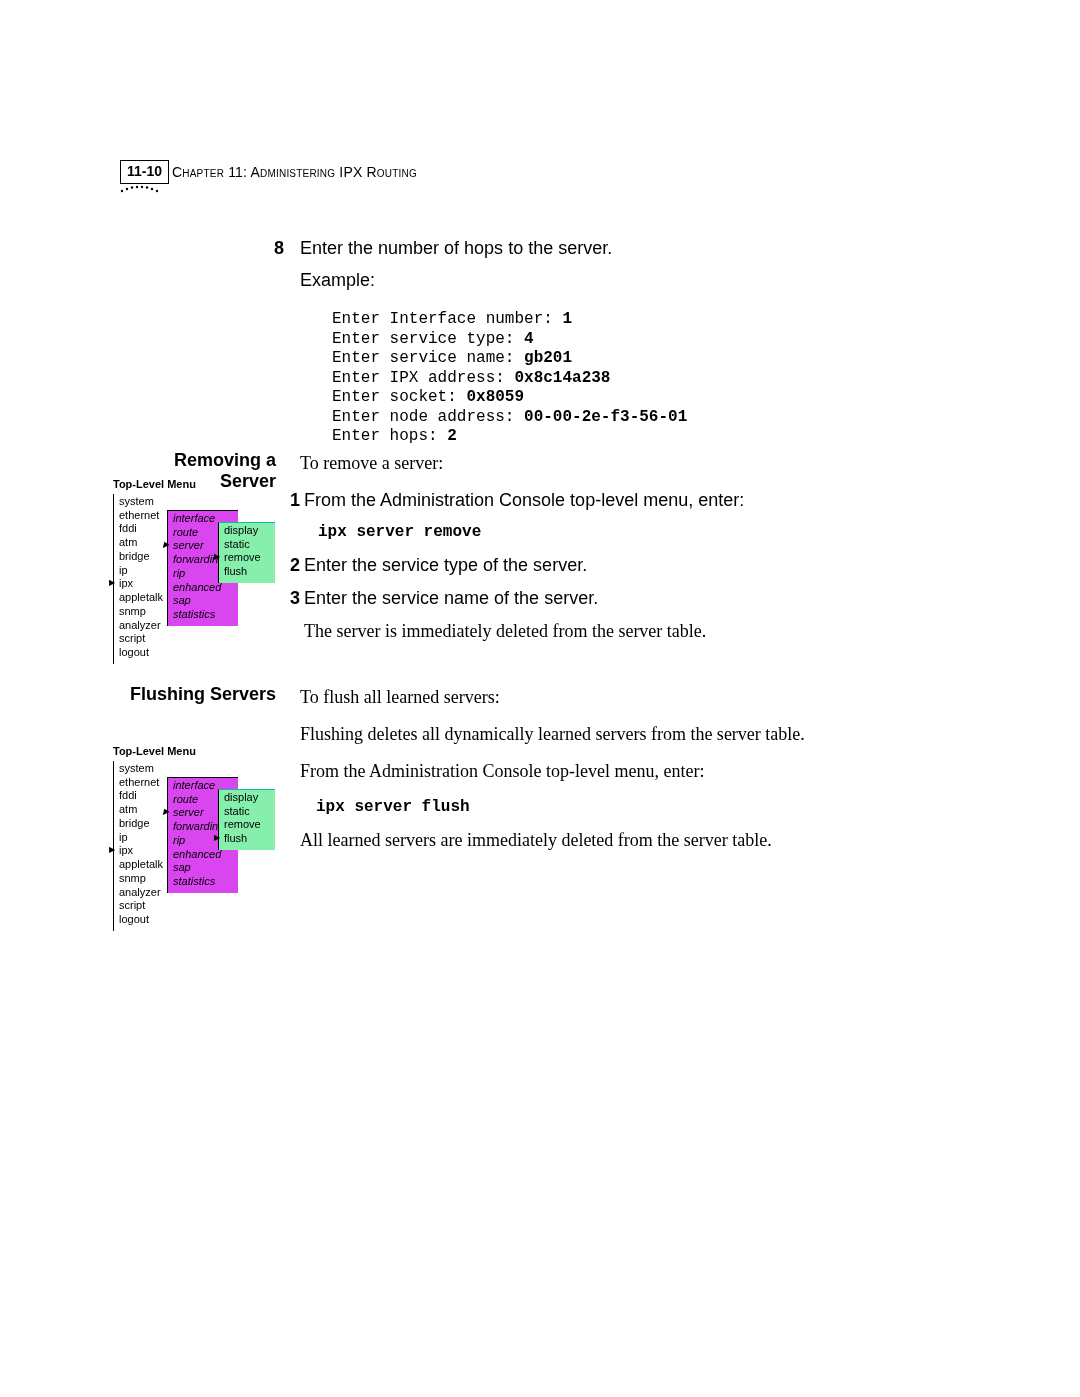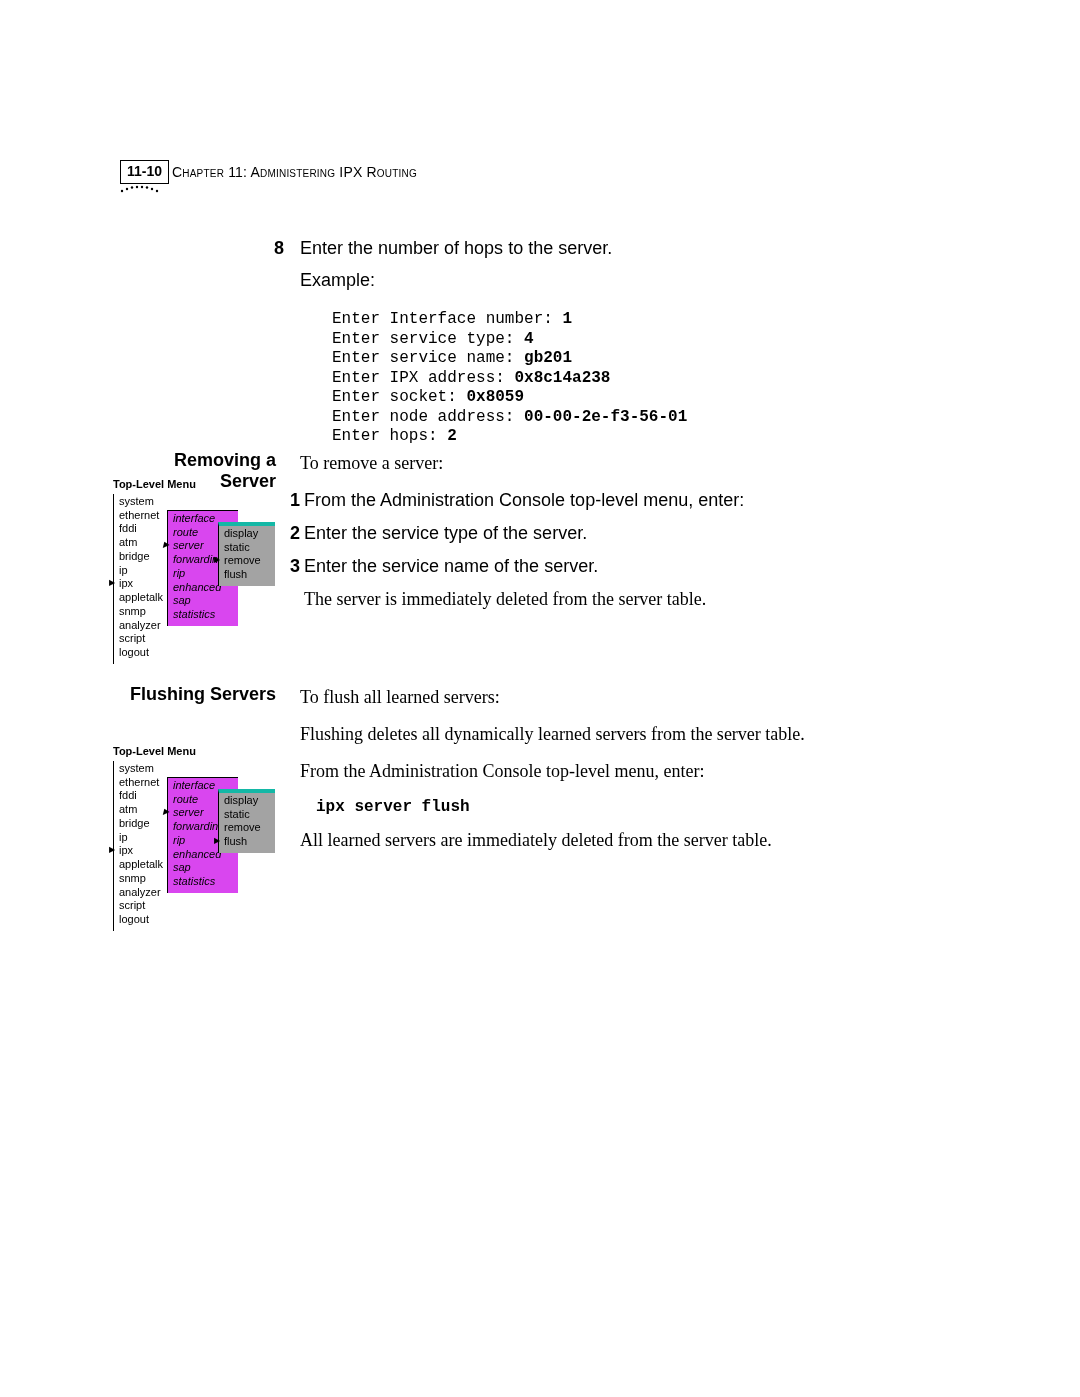--- a/index.html
+++ b/index.html
@@ -116,21 +116,21 @@
     margin-left:-10px;
     margin-top:1px;
   }
   
   .menu1 { left:113px; top:478px; }
   .menu2 { left:113px; top:745px; }
   
   .mwrap { position:relative; }
   .col1 { position:relative; }
   .col2 { position:absolute; left:54px; top:16px; background:#d946ef; border-top:1px solid #000;font-style:italic;}
-  .col3 { position:absolute; left:105px; top:28px; background:#a3a3a3; border-top:4px solid #14b8a6;}
+  .col3 { position:absolute; left:105px; top:28px; background:#86efac; border-top:1px solid #14b8a6;}
 </style>
 </head>
 <body>
 
 <div class="page">
 
   <div class="pg-num-box">
     <span>11-10</span>
   </div>
   <div class="dots-icon">
@@ -169,20 +169,21 @@
 
   <div class="sec-heading rem">Removing a Server</div>
   <div class="sec-body rem">
     <p>To remove a server:</p>
     <div class="numlist">
       <div class="row">
           <span class="n">1</span>
           <span>From the Administration Console top-level menu, enter:</span>
         </div>
     </div>
+    <div class="cmd">ipx server remove</div>
     <div class="numlist">
       <div class="row">
           <span class="n">2</span>
           <span>Enter the service type of the server.</span>
         </div>
       <div class="row">
           <span class="n">3</span>
           <span>Enter the service name of the server.</span>
         </div>
     </div>

